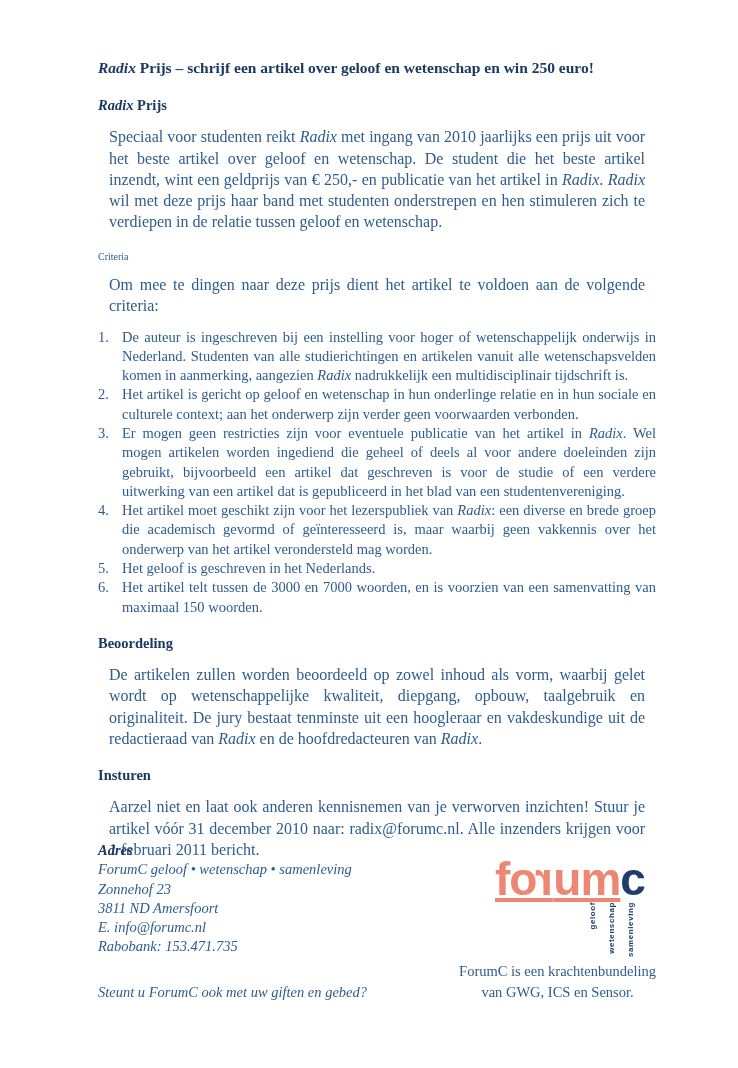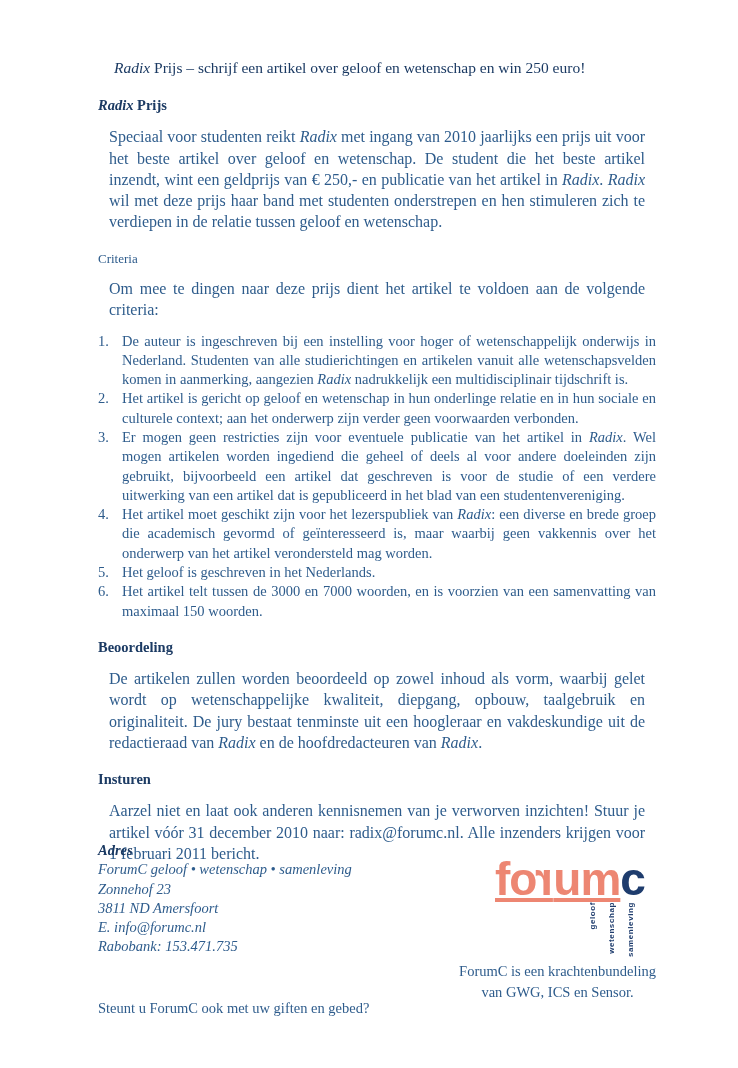--- a/index.html
+++ b/index.html
@@ -8,48 +8,48 @@
     width:738px; height:1068px;
     background:#ffffff;
     font-family:"Liberation Serif", serif;
     color:#2e5c8c;
     overflow:hidden;
   }
   .content {
     position:absolute; left:98px; top:58px; width:558px;
   }
   .title {
-    font-size:15.5px; font-weight:normal; color:#1b3a63;
-    margin:0 0 18px 16px; line-height:1.3;
+    font-size:15.5px; font-weight:bold; color:#1b3a63;
+    margin:0 0 18px 0; line-height:1.3;
   }
   section { margin:0 0 17px 0; }
   .h-bold {
     font-size:14.5px; font-weight:bold; color:#1b3a63;
     margin:0; line-height:1.33;
   }
   .h-plain {
-    font-size:13px; font-weight:normal; color:#2e5c8c;
+    font-size:10px; font-weight:normal; color:#2e5c8c;
     margin:0; line-height:1.33;
   }
   .body-par {
     font-size:16px; line-height:1.33; margin:11px;
     text-align:justify; color:#2e5c8c;
   }
   ol.criteria-list { list-style:none; margin:0; padding:0; }
   ol.criteria-list li {
     position:relative; padding-left:24px;
     font-size:14.5px; line-height:1.33; text-align:justify;
   }
   ol.criteria-list .num { position:absolute; left:0; top:0; }
   
   .address { position:absolute; left:98px; top:841px;font-style:italic; }
   .addr-line { font-size:14.5px; line-height:1.33; color:#2e5c8c; }
   .support {
     position:absolute; left:98px; top:984px;
-    font-size:14.5px; color:#2e5c8c;margin-top:16px;
+    font-size:14.5px; font-style:italic; color:#2e5c8c;
   }
   .logo {
     position:absolute; left:495px; top:856px;
     font-family:"Liberation Sans", sans-serif;
     font-weight:bold; font-size:46px; line-height:1;
     letter-spacing:-1px; white-space:nowrap;
   }
   .logo .coral { color:#ed8672;text-decoration:underline; }
   .logo .navy  { color:#1e3c6d; }
   .logo .logo-r { display:inline-block; transform:scaleX(-1); }

